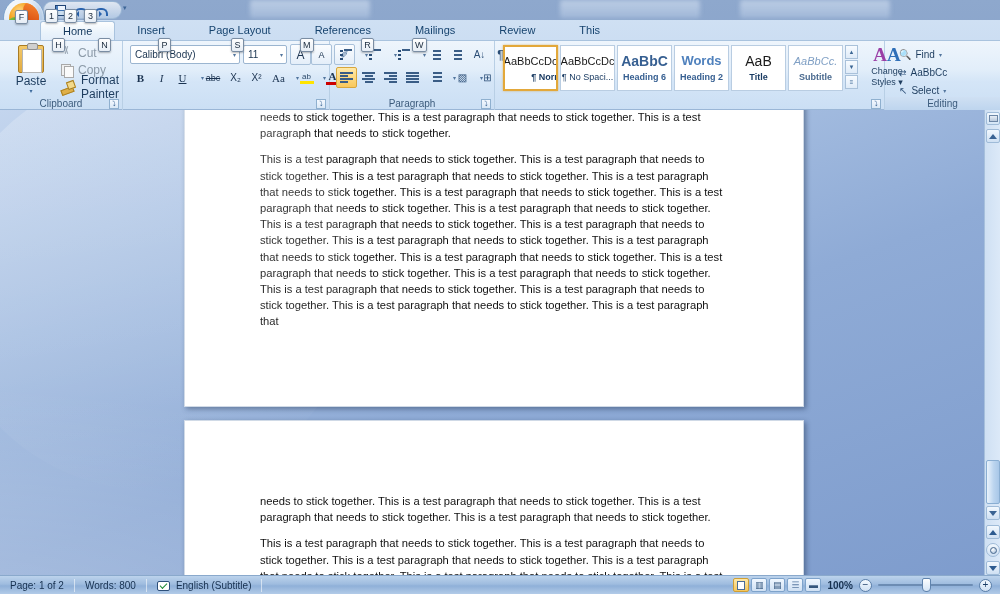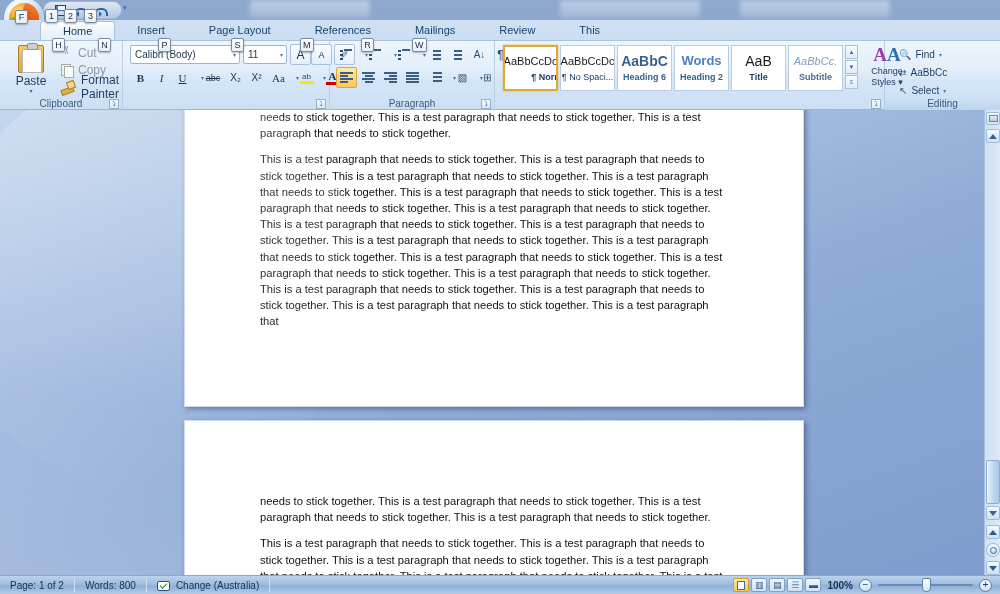--- a/index.html
+++ b/index.html
@@ -714,21 +714,21 @@
     <div class="sb-item">
       <span>Page: 1 of 2</span>
     </div>
     <div class="sb-sep"></div>
     <div class="sb-item">
       <span>Words: 800</span>
     </div>
     <div class="sb-sep"></div>
     <div class="sb-item">
       <span class="proof-ico"></span>
-      <span>Change (Australia)</span>
+      <span>English (Subtitle)</span>
     </div>
     <div class="sb-sep"></div>
 
     <div class="view-btns">
       <div class="vbtn sel">
           <span class="pg"></span>
         </div>
       <div class="vbtn">
           <span style="font-size:9px;color:#34567d;">▥</span>
         </div>

